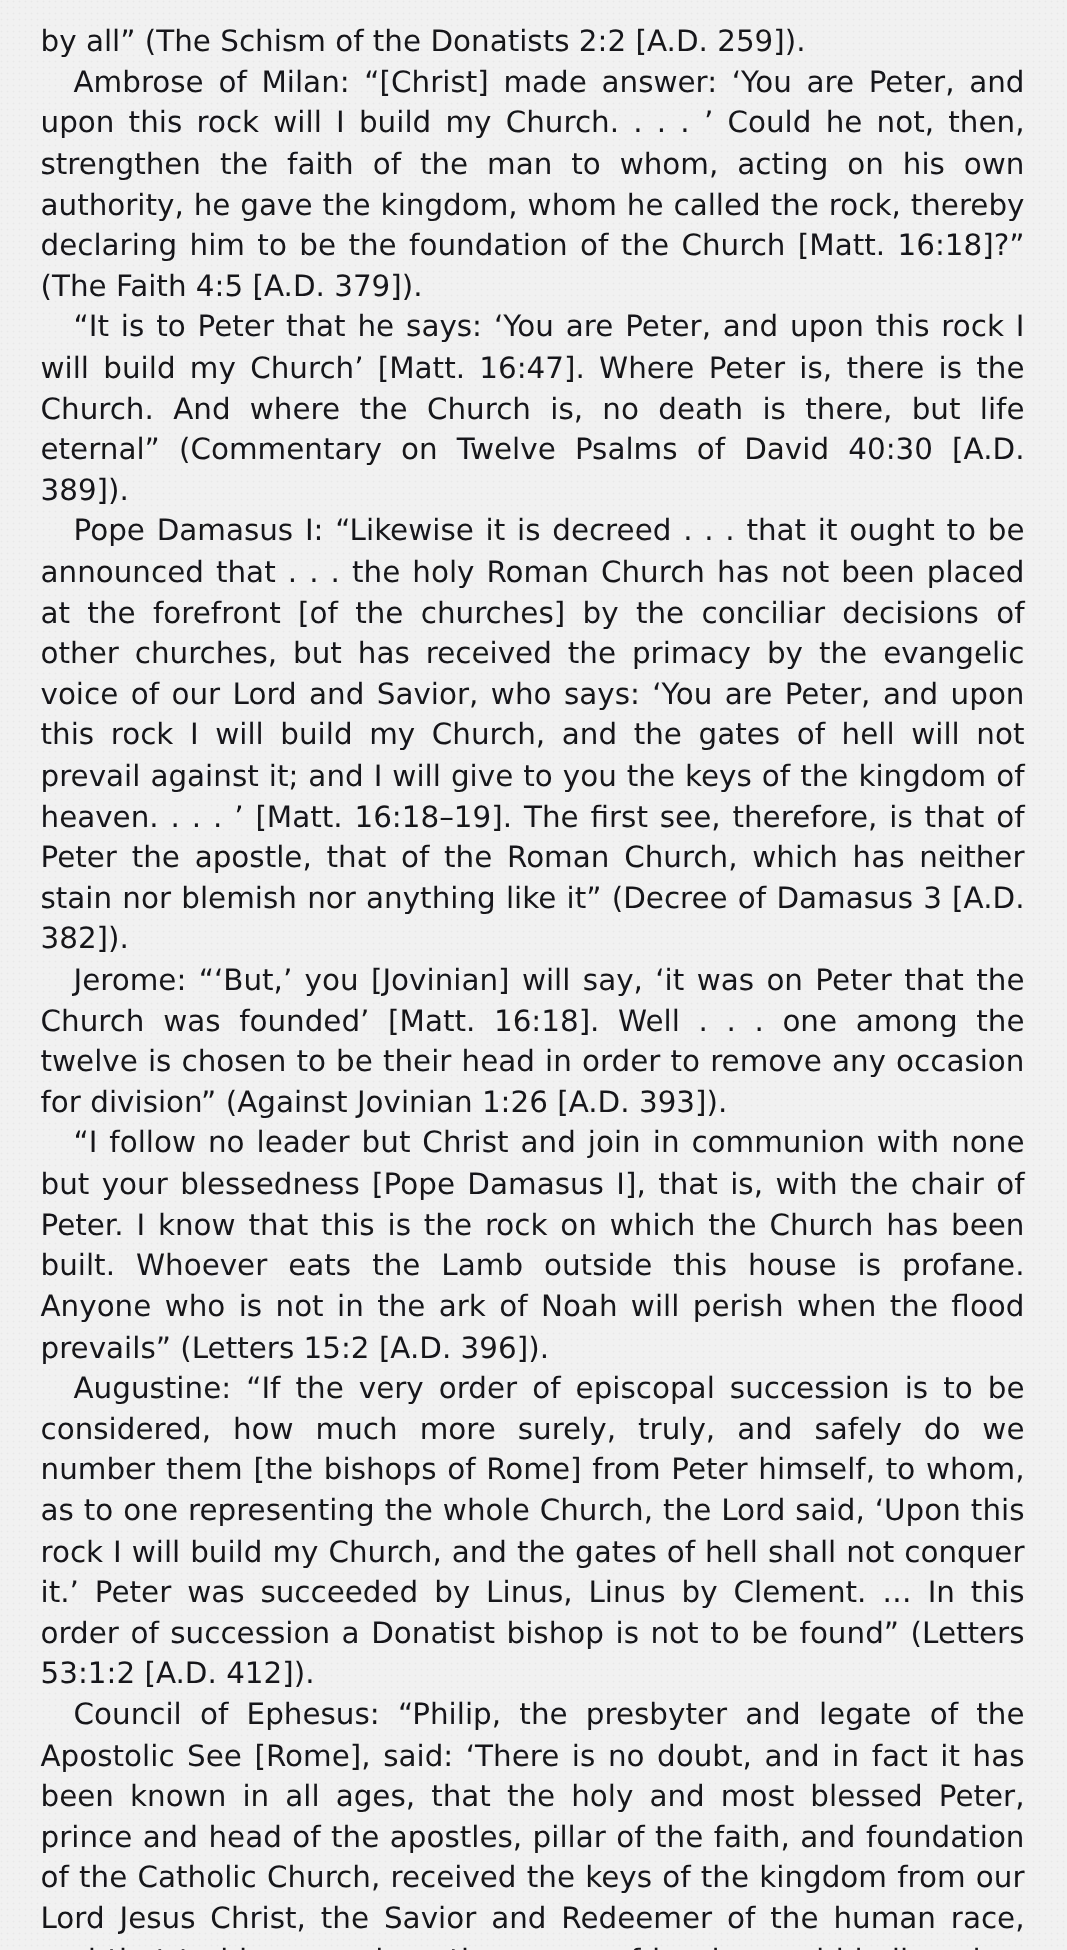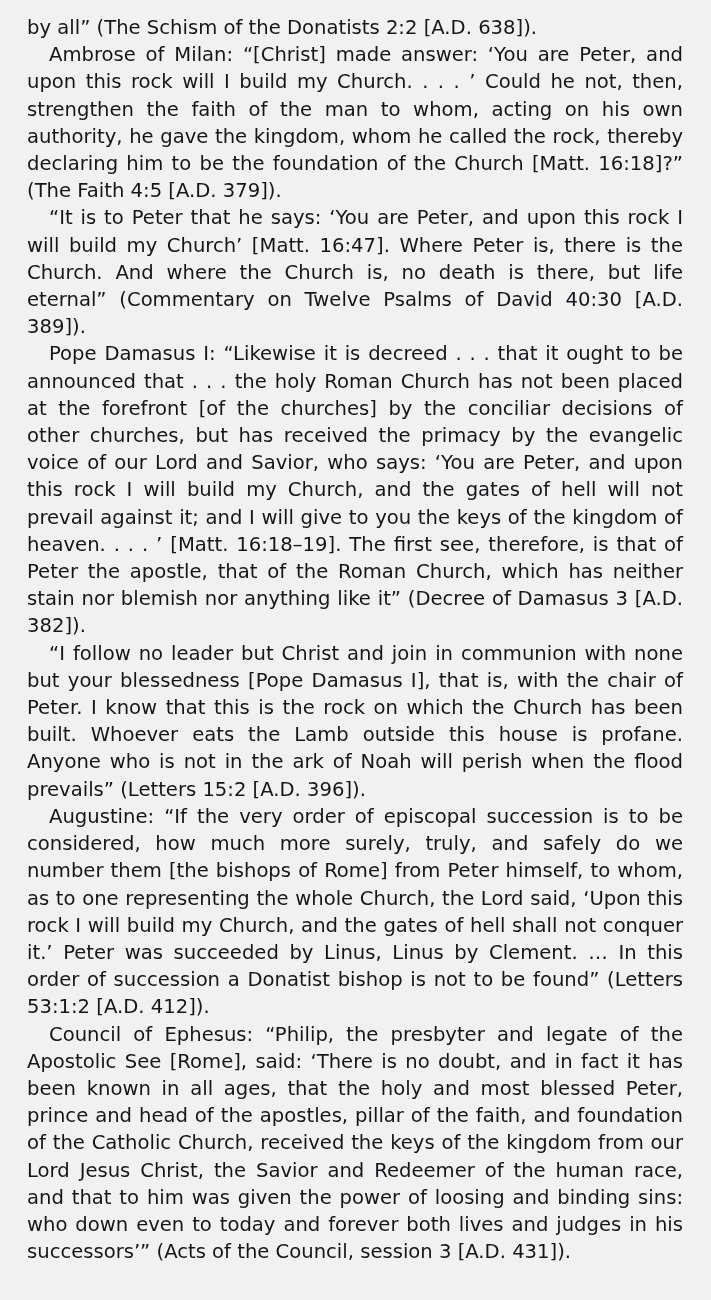--- a/index.html
+++ b/index.html
@@ -39,21 +39,22 @@
   }
   .para.no-indent {
     text-indent: 0;
   }
 </style>
 </head>
 <body>
 
 <div id="page" class="body-text">
 
-  <p class="para no-indent">by all” (The Schism of the Donatists 2:2 [A.D. 638]).</p>
+  <p class="para no-indent">by all” (The Schism of the Donatists 2:2 [A.D. 259]).</p>
   <p class="para">Ambrose of Milan: “[Christ] made answer: ‘You are Peter, and upon this rock will I build my Church. . . . ’ Could he not, then, strengthen the faith of the man to whom, acting on his own authority, he gave the kingdom, whom he called the rock, thereby declaring him to be the foundation of the Church [Matt. 16:18]?” (The Faith 4:5 [A.D. 379]).</p>
   <p class="para">“It is to Peter that he says: ‘You are Peter, and upon this rock I will build my Church’ [Matt. 16:47]. Where Peter is, there is the Church. And where the Church is, no death is there, but life eternal” (Commentary on Twelve Psalms of David 40:30 [A.D. 389]).</p>
   <p class="para">Pope Damasus I: “Likewise it is decreed . . . that it ought to be announced that . . . the holy Roman Church has not been placed at the forefront [of the churches] by the conciliar decisions of other churches, but has received the primacy by the evangelic voice of our Lord and Savior, who says: ‘You are Peter, and upon this rock I will build my Church, and the gates of hell will not prevail against it; and I will give to you the keys of the kingdom of heaven. . . . ’ [Matt. 16:18–19]. The first see, therefore, is that of Peter the apostle, that of the Roman Church, which has neither stain nor blemish nor anything like it” (Decree of Damasus 3 [A.D. 382]).</p>
+  <p class="para">Jerome: “‘But,’ you [Jovinian] will say, ‘it was on Peter that the Church was founded’ [Matt. 16:18]. Well . . . one among the twelve is chosen to be their head in order to remove any occasion for division” (Against Jovinian 1:26 [A.D. 393]).</p>
   <p class="para">“I follow no leader but Christ and join in communion with none but your blessedness [Pope Damasus I], that is, with the chair of Peter. I know that this is the rock on which the Church has been built. Whoever eats the Lamb outside this house is profane. Anyone who is not in the ark of Noah will perish when the flood prevails” (Letters 15:2 [A.D. 396]).</p>
   <p class="para">Augustine: “If the very order of episcopal succession is to be considered, how much more surely, truly, and safely do we number them [the bishops of Rome] from Peter himself, to whom, as to one representing the whole Church, the Lord said, ‘Upon this rock I will build my Church, and the gates of hell shall not conquer it.’ Peter was succeeded by Linus, Linus by Clement. … In this order of succession a Donatist bishop is not to be found” (Letters 53:1:2 [A.D. 412]).</p>
   <p class="para">Council of Ephesus: “Philip, the presbyter and legate of the Apostolic See [Rome], said: ‘There is no doubt, and in fact it has been known in all ages, that the holy and most blessed Peter, prince and head of the apostles, pillar of the faith, and foundation of the Catholic Church, received the keys of the kingdom from our Lord Jesus Christ, the Savior and Redeemer of the human race, and that to him was given the power of loosing and binding sins: who down even to today and forever both lives and judges in his successors’” (Acts of the Council, session 3 [A.D. 431]).</p>
 
 </div>
 
 </body></html>

